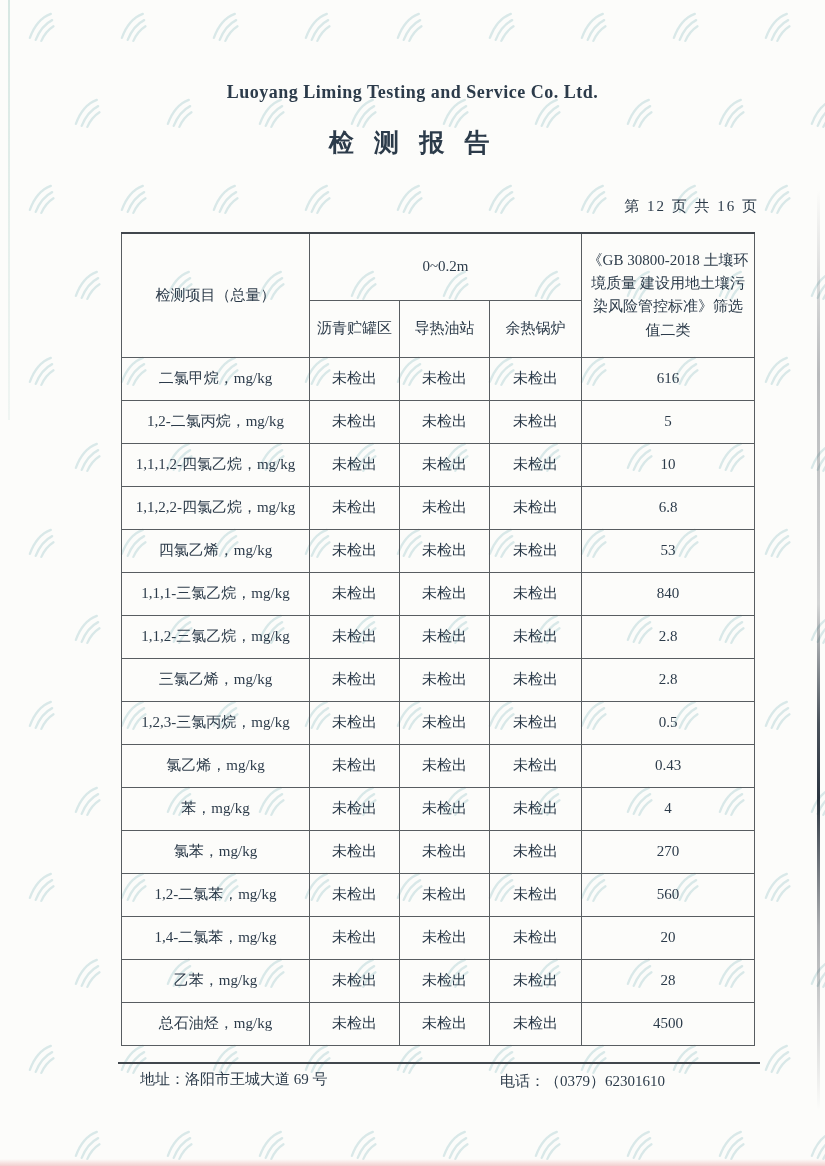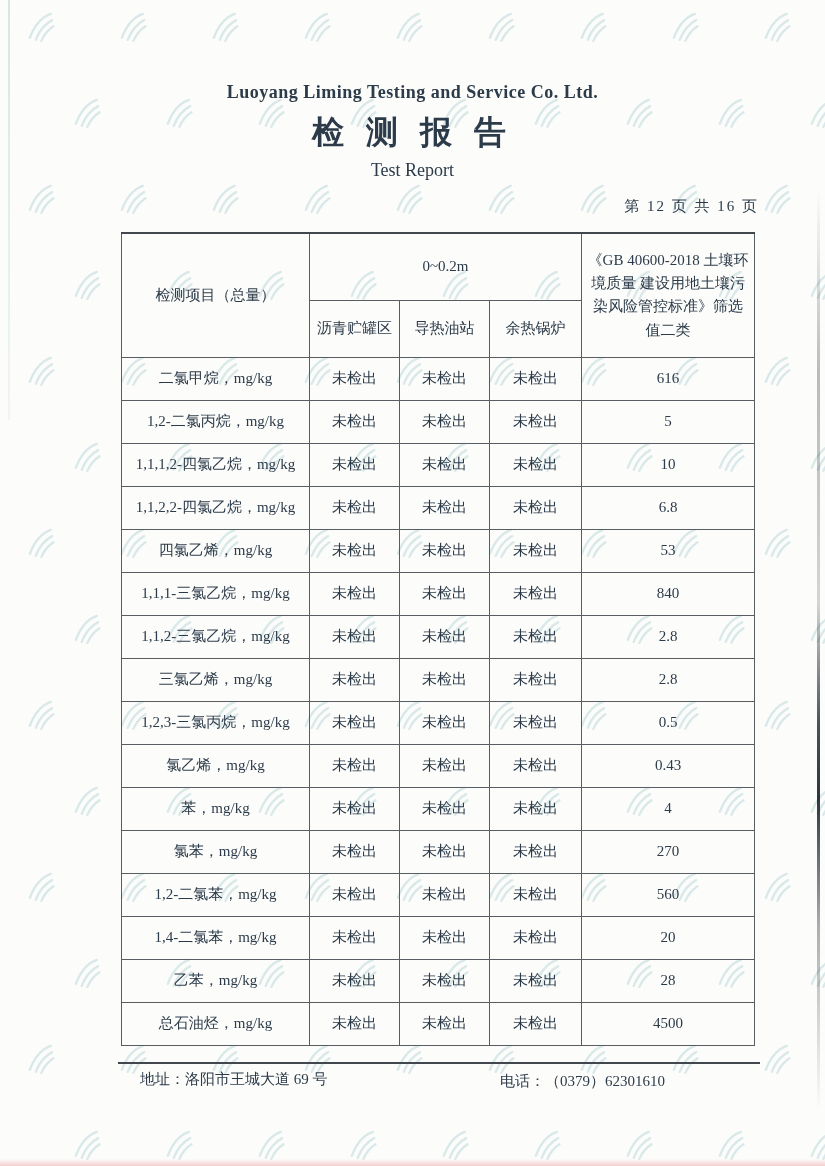--- a/index.html
+++ b/index.html
@@ -17,21 +17,21 @@
   .scan-edge-left{position:absolute;left:8px;top:0;width:2px;height:420px;
     background:linear-gradient(#9ec8bf66,#9ec8bf22);}
   .scan-edge-right{position:absolute;right:5px;top:190px;width:3px;height:920px;
     background:linear-gradient(180deg,#30353f00 0%,#30353f55 20%,#30353f33 45%,#1d2733cc 58%,#1d2733ee 66%,#30353f66 80%,#30353f00 100%);}
   .scan-edge-bottom{position:absolute;left:0;bottom:0;width:100%;height:7px;
     background:linear-gradient(#f8e4e400,#f3cfcf);}
   
   .doc-header{position:absolute;top:76px;left:0;width:100%;text-align:center;}
   .company-cn{font-size:29px;font-weight:bold;letter-spacing:2px;margin:0;}
   .company-en{font-size:18px;font-weight:bold;letter-spacing:.5px;margin:6px 0 0 0;}
-  .report-title-cn{font-size:32px;font-weight:bold;letter-spacing:7px;margin:8px 0 0 0;}
+  .report-title-cn{font-size:25px;font-weight:bold;letter-spacing:7px;margin:23px 0 0 0;}
   .report-title-en{font-size:18px;font-weight:normal;margin:5px 0 0 0;}
   
   .meta-left{position:absolute;top:188px;left:140px;font-size:15px;line-height:1.45;}
   .page-info{position:absolute;top:197px;right:66px;font-size:15px;letter-spacing:2px;}
   
   table.results{
     position:absolute;top:232px;left:121px;
     border-collapse:collapse;table-layout:fixed;
     border-top:2px solid #41474d;
   }
@@ -940,38 +940,37 @@
           </g>
         </svg></div>
     </div>
   <div class="scan-edge-left"></div>
   <div class="scan-edge-right"></div>
   <div class="scan-edge-bottom"></div>
 
   <div class="doc-header">
     <div class="company-en">Luoyang Liming Testing and Service Co. Ltd.</div>
     <div class="report-title-cn">检 测 报 告</div>
-    <div class="report-title-en">Test Report</div>
   </div>
 
   <div class="page-info">第 12 页 共 16 页</div>
 
   <table class="results">
     <colgroup>
         <col style="width:188px">
         <col style="width:90px">
         <col style="width:90px">
         <col style="width:92px">
         <col style="width:173px">
       </colgroup>
     <tbody>
       <tr class="hdr1">
         <th rowspan="2">检测项目（总量）</th>
         <th colspan="3">0~0.2m</th>
-        <td rowspan="2" class="std-col">《GB 40600-2018 土壤环境质量 建设用地土壤污染风险管控标准》筛选值二类</td>
+        <td rowspan="2" class="std-col">《GB 30800-2018 土壤环境质量 建设用地土壤污染风险管控标准》筛选值二类</td>
       </tr>
       <tr class="hdr2">
         <th>沥青贮罐区</th>
         <th>导热油站</th>
         <th>余热锅炉</th>
       </tr>
 
       <tr class="datarow">
         <td>二氯甲烷，mg/kg</td>
         <td>未检出</td>

